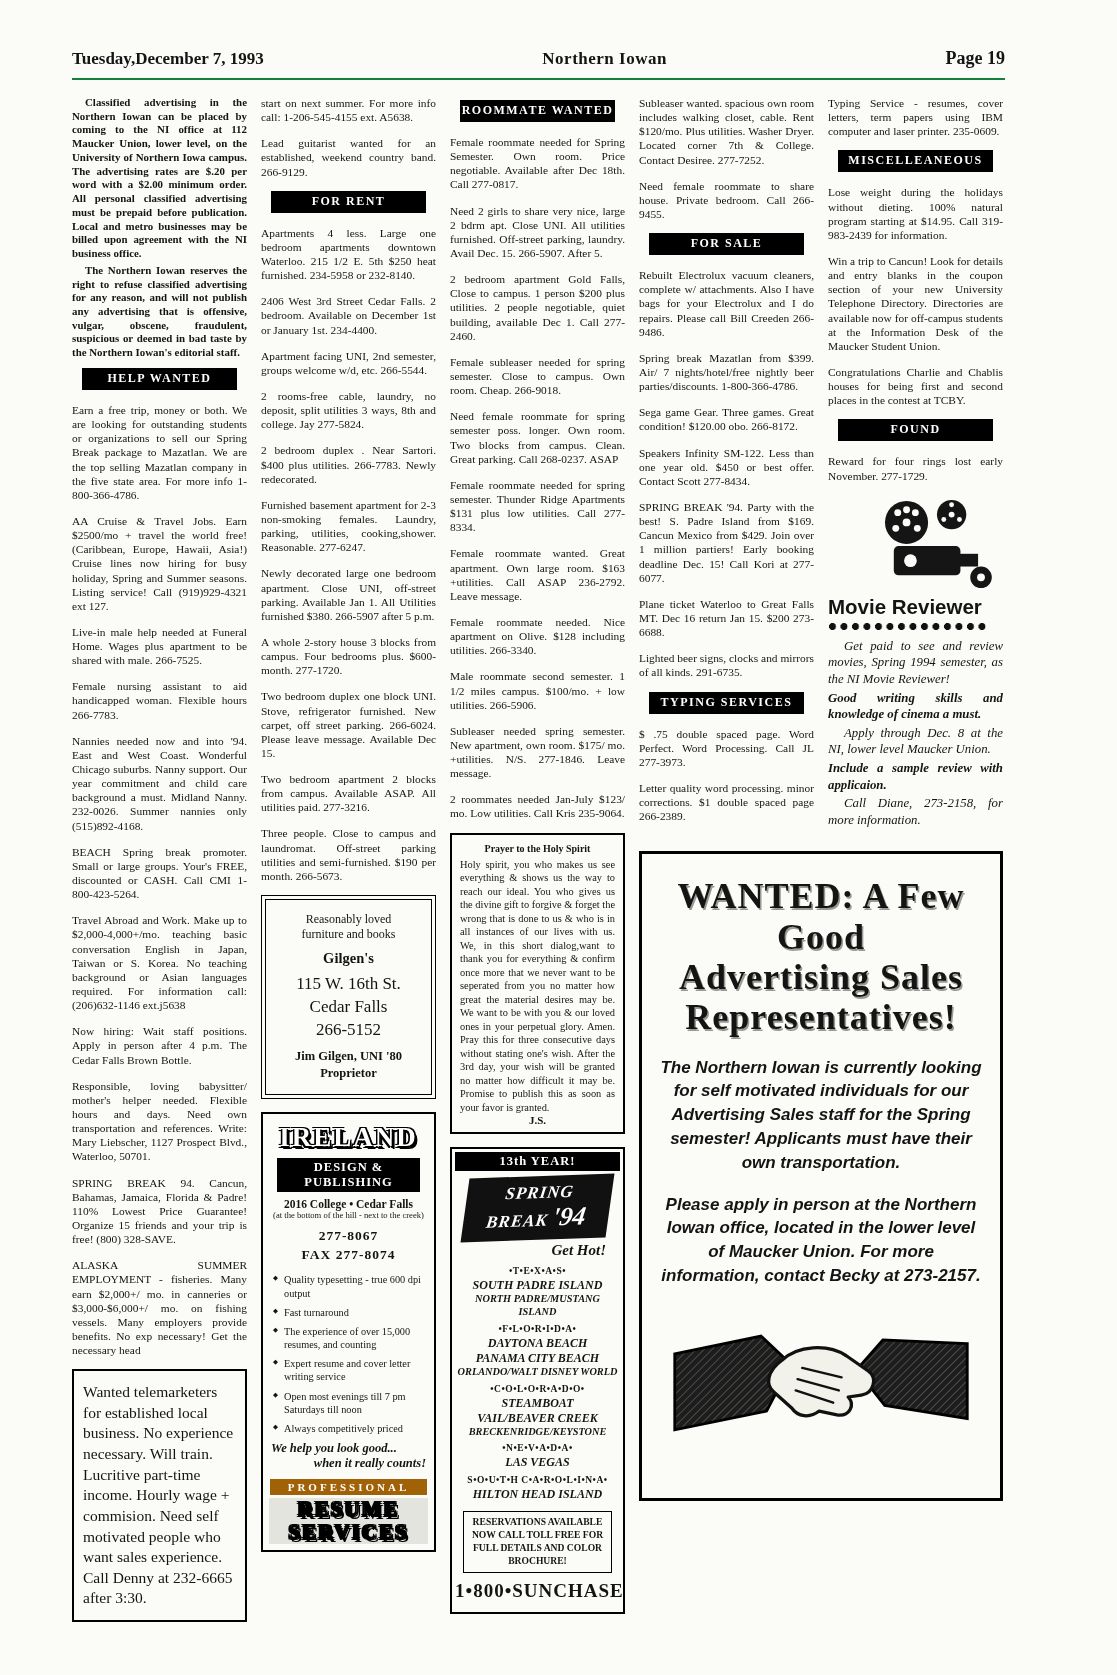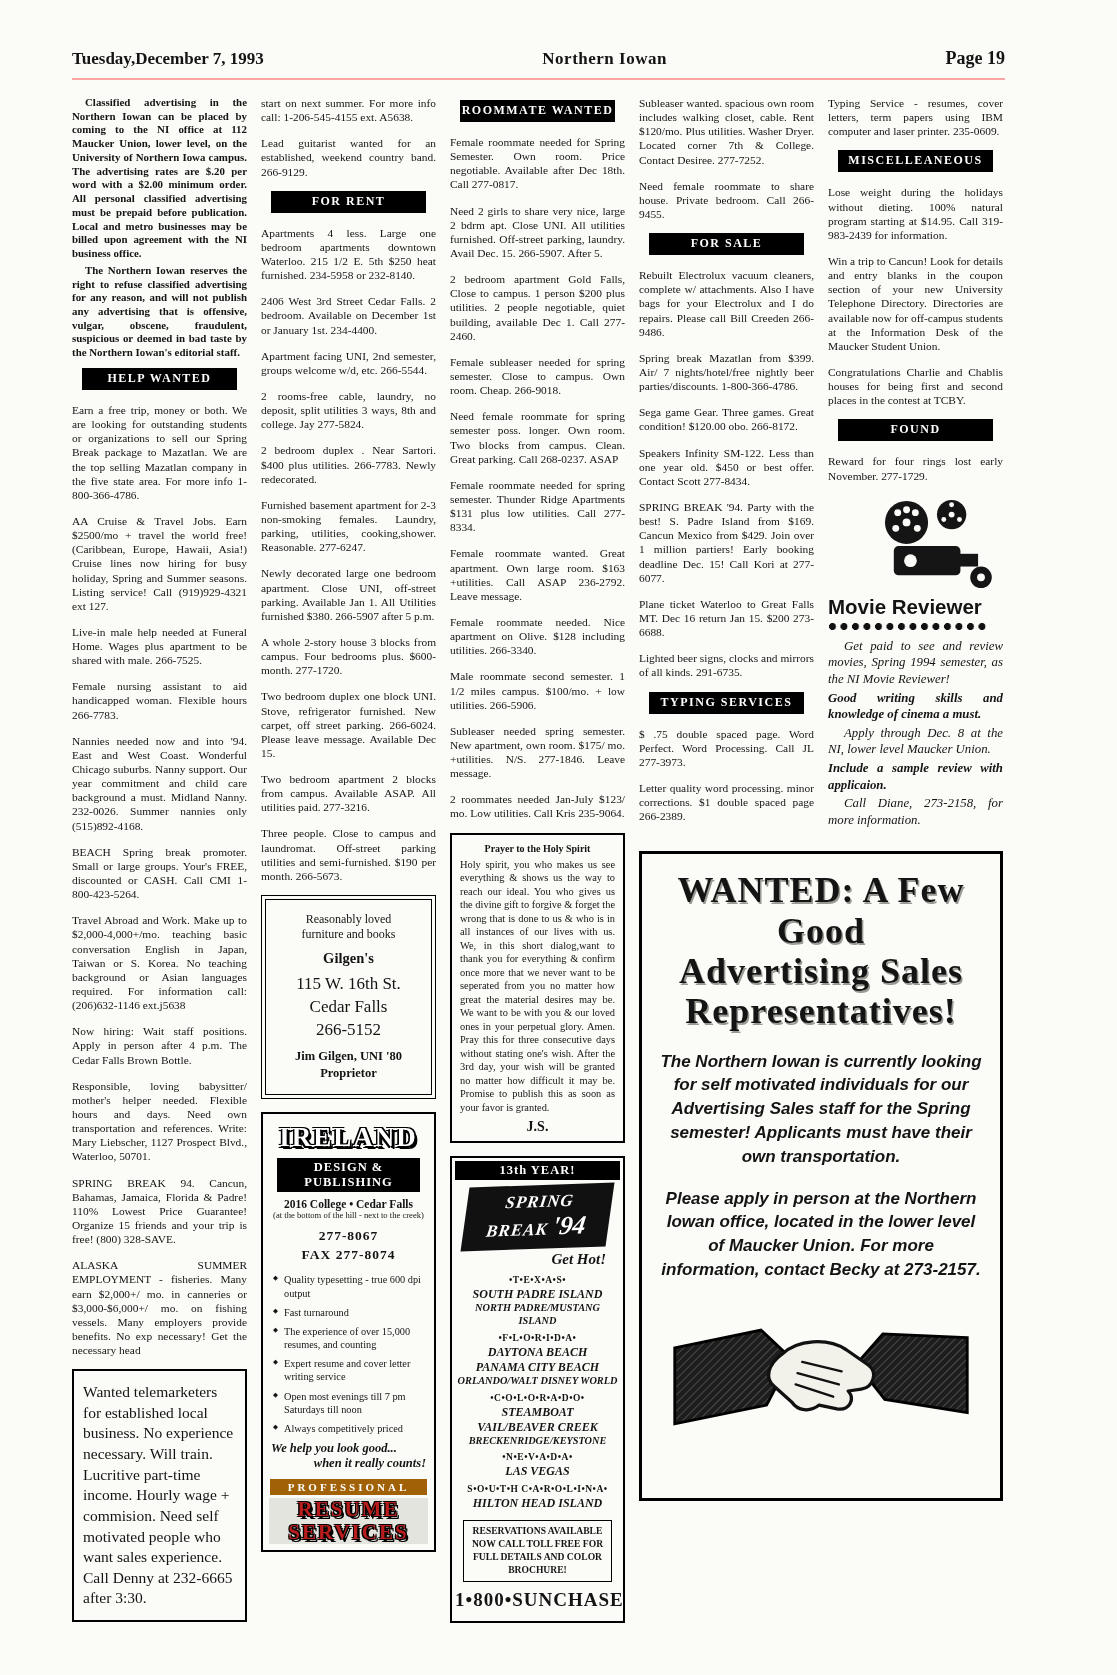--- a/index.html
+++ b/index.html
@@ -5,21 +5,21 @@
   * { margin:0; padding:0; box-sizing:border-box; }
   html,body { background:#777; }
   .page {
     position:relative; width:1117px; height:1675px; margin:0 auto;
     background:#fbfbf8; color:#141414;
     font-family:"Liberation Serif", serif;
     padding:48px 112px 0 72px; overflow:hidden;
   }
   
   .masthead { display:flex; justify-content:space-between; align-items:baseline;
-    border-bottom:2px solid #fca5a5; padding-bottom:9px; }
+    border-bottom:2px solid #15803d; padding-bottom:9px; }
   .masthead .date { font-size:17px; font-weight:bold; }
   .masthead .paper { font-size:17px; font-weight:bold; letter-spacing:.5px; }
   .masthead .pagenum { font-size:18px; font-weight:bold; }
   
   .content { display:flex; gap:14px; margin-top:16px; }
   .col { flex:0 0 175px; width:175px; }
   .right-region { flex:0 0 364px; display:flex; flex-direction:column; }
   .two-cols { display:flex; gap:14px; }
   .ad { font-size:11.4px; line-height:1.24; text-align:justify; margin-bottom:12px; }
   .policy-para { font-size:10.9px; font-weight:bold; line-height:1.26; text-align:justify;
@@ -47,45 +47,45 @@
   .ir-addr { font-size:11.5px; font-weight:bold; }
   .ir-note { font-size:8.6px; margin-bottom:7px; }
   .ir-phone { font-size:13.5px; font-weight:bold; letter-spacing:1px; line-height:1.4; }
   .ir-bullets { list-style:none; text-align:left; margin:9px 2px 6px 4px; }
   .ir-bullet { font-size:10.3px; line-height:1.28; margin-bottom:6px; padding-left:11px; position:relative; }
   .ir-bullet::before { content:"◆"; position:absolute; left:0; top:1px; font-size:6.5px; }
   .ir-slogan { font-size:12.5px; font-weight:bold; font-style:italic; text-align:left; margin:2px 0 0 2px; }
   .ir-slogan2 { font-size:12.5px; font-weight:bold; font-style:italic; text-align:right; margin:0 2px 8px 0; }
   .ir-banner { background:#a16207; color:#fff; font-size:11px; font-weight:bold;
     letter-spacing:3px; padding:2px 0; margin:0 1px 3px; }
-  .ir-resume { font-size:21px; font-weight:bold; letter-spacing:2px; color:#b91c1c; line-height:1.1;
+  .ir-resume { font-size:21px; font-weight:bold; letter-spacing:2px; color:#000000; line-height:1.1;
     text-shadow:-1.2px -1.2px 0 #000, 1.2px -1.2px 0 #000, -1.2px 1.2px 0 #000,
       1.2px 1.2px 0 #000, 2.5px 2.5px 0 #000;
     background:#e4e4de; }
   .prayer { border:2px solid #000; padding:8px 8px 6px; margin-bottom:13px; }
   .prayer-title { text-align:center; font-weight:bold; font-size:10px; margin-bottom:4px; }
   .prayer-body { font-size:10.4px; line-height:1.3; text-align:justify; }
-  .prayer-sig { text-align:center; font-weight:bold; font-size:14px; margin-top:5px; }
+  .prayer-sig { text-align:center; font-weight:bold; font-size:11px; }
   .springbreak { text-align:center; padding:3px 3px 10px; }
   .sb-banner { background:#000; color:#fff; font-weight:bold; font-size:12.5px;
     letter-spacing:1px; padding:2px 0; margin-bottom:5px; }
   .sb-logo { background:#111; color:#fff; transform:skew(-8deg, -2deg); margin:4px 10px 2px;
     padding:7px 2px; }
   .sb-logo-text { font-style:italic; font-weight:bold; font-size:17px; letter-spacing:1px; }
   .sb-year { font-style:italic; font-weight:bold; font-size:26px; margin-left:4px; }
   .sb-tag { font-style:italic; font-weight:bold; font-size:15px; text-align:right; margin:1px 14px 7px 0; }
   .sb-line { line-height:1.25; }
   .sb-line.state { font-size:9.5px; font-weight:bold; letter-spacing:.5px; margin-top:5px; }
   .sb-line.dest { font-size:12px; font-weight:bold; font-style:italic; }
   .sb-line.dest2 { font-size:10.3px; font-weight:bold; font-style:italic; }
   .sb-res { border:1.5px solid #000; margin:9px 8px 7px; padding:4px 4px; font-size:9.6px;
     font-weight:bold; line-height:1.35; }
   .sb-phone { font-size:19px; font-weight:bold; letter-spacing:1px; }
   
-  .wanted { border:3px solid #000; margin-top:16px; padding:16px 18px 12px;
+  .wanted { border:3px solid #000; margin-top:16px; padding:22px 18px 12px;
     text-align:center; min-height:650px; }
   .w-title { font-weight:bold; font-size:36px; line-height:1.12; letter-spacing:1px;
     text-shadow:1.5px 1.5px 0 #9a9a94; }
   .w-body { font-family:"Liberation Sans", sans-serif; font-style:italic; font-weight:bold;
     font-size:17px; line-height:1.4; margin-top:18px; }
   .w-art { margin-top:14px; }
   
   .movie { margin-top:6px; }
   .movie-art { display:flex; justify-content:flex-end; margin:0 6px 2px 0; }
   .movie-title { font-family:"Liberation Sans", sans-serif; font-weight:bold; font-size:20.5px; }

